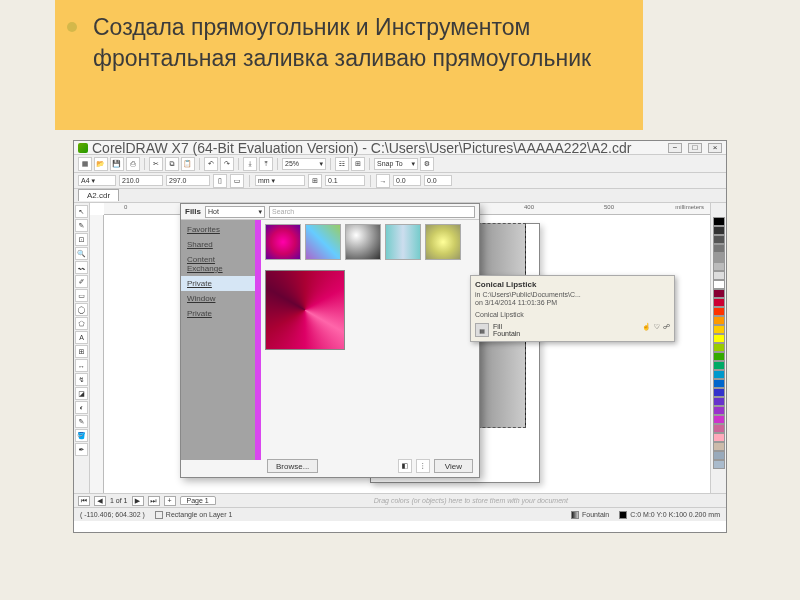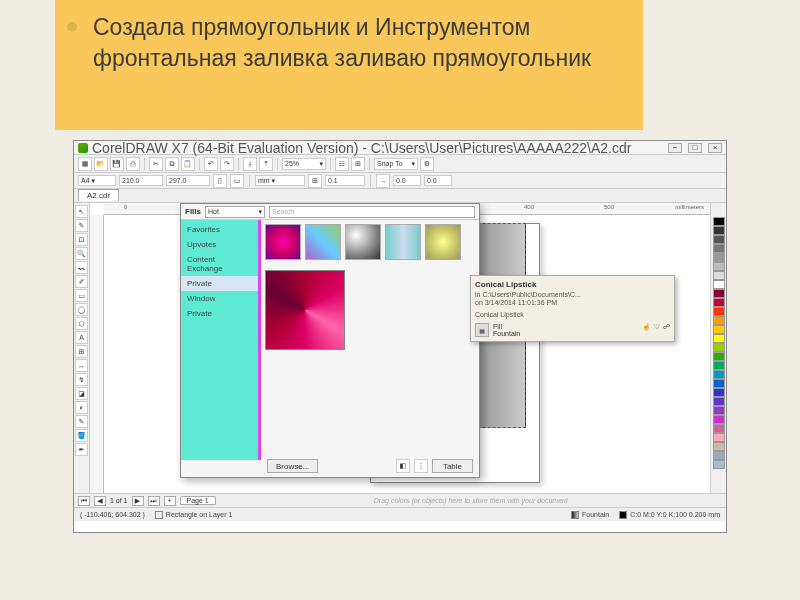--- a/index.html
+++ b/index.html
@@ -39,21 +39,21 @@
   .ruler-h span { position: absolute; top: 1px; }
   .ruler-v { position: absolute; top: 12px; left: 0; width: 14px; bottom: 0; background: #f5f5f5; border-right: 1px solid #bbb; }
   .page { position: absolute; top: 20px; left: 280px; width: 170px; height: 260px; background: #fff; border: 1px solid #888; box-shadow: 3px 3px 6px rgba(0,0,0,0.2); }
   .placed-fill { position: absolute; top: 20px; left: 286px; width: 150px; height: 205px; background: linear-gradient(90deg,#222,#ccc); border: 1px dashed #555; }
   .fills-dialog { position: absolute; top: 0; left: 90px; width: 300px; height: 275px; background: #f5f5f5; border: 1px solid #888; box-shadow: 3px 3px 8px rgba(0,0,0,0.3); }
   .fills-head { height: 16px; border-bottom: 1px solid #ccc; display: flex; align-items: center; padding: 0 4px; gap: 4px; font-size: 8px; }
   .fills-head .label { font-weight: bold; }
   .fills-combo { width: 60px; height: 12px; border: 1px solid #aaa; background: #fff; padding: 0 2px; font-size: 7px; display: flex; align-items: center; justify-content: space-between; }
   .fills-search { flex: 1; height: 12px; border: 1px solid #aaa; background: #fff; padding: 0 2px; font-size: 7px; color: #aaa; display: flex; align-items: center; }
   .fills-body { display: flex; height: 240px; }
-  .fills-cats { width: 80px; background: #5eead4; border-right: 3px solid #d946ef; padding: 2px 0; }
+  .fills-cats { width: 80px; background: #a3a3a3; border-right: 6px solid #d946ef; padding: 2px 0; text-decoration: underline; }
   .cat-item { padding: 3px 6px; font-size: 8px; color: #444; cursor: default; }
   .cat-item.sel { background: #d6e6f5; }
   .fills-thumbs { flex: 1; padding: 4px; display: flex; flex-wrap: wrap; gap: 4px; align-content: flex-start; position: relative; }
   .thumb { width: 36px; height: 36px; border: 1px solid #aaa; }
   .th1 { background: radial-gradient(circle,#f0a,#c06,#609); }
   .th2 { background: linear-gradient(45deg,#a6c,#6cf,#9c6); }
   .th3 { background: radial-gradient(circle at 30% 30%,#fff,#999,#333); }
   .th4 { background: linear-gradient(90deg,#7cc,#cde,#7cc); }
   .th5 { background: radial-gradient(circle,#ff9,#cc6,#996); }
   .preview-big { width: 80px; height: 80px; border: 1px solid #888; background: conic-gradient(from 0deg,#a03,#d06,#f6a,#d06,#a03,#603,#a03); margin-top: 6px; }
@@ -196,41 +196,41 @@
                 <span>Hot</span>
                 <span>▾</span>
               </div>
             <div class="fills-search">
                 <span>Search</span>
               </div>
           </div>
           <div class="fills-body">
             <div class="fills-cats">
               <div class="cat-item">Favorites</div>
-              <div class="cat-item">Upvotes</div>
+              <div class="cat-item">Shared</div>
               <div class="cat-item">Content Exchange</div>
               <div class="cat-item sel">Private</div>
               <div class="cat-item">Window</div>
               <div class="cat-item">Private</div>
             </div>
             <div class="fills-thumbs">
               <div class="thumb th1"></div>
               <div class="thumb th2"></div>
               <div class="thumb th3"></div>
               <div class="thumb th4"></div>
               <div class="thumb th5"></div>
               <div class="preview-big"></div>
             </div>
           </div>
           <div class="fills-bottom">
             <div class="browse-btn">Browse...</div>
             <div style="display:flex;gap:4px;align-items:center">
               <div class="tbtn">◧</div>
               <div class="tbtn">⋮</div>
-              <div class="apply-btn">Table</div>
+              <div class="apply-btn">View</div>
             </div>
           </div>
         </div>
 
         <div class="tooltip-card">
           <div class="tt-title">Conical Lipstick</div>
           <div class="tt-row">in C:\Users\Public\Documents\C...</div>
           <div class="tt-row">on 3/14/2014 11:01:36 PM</div>
           <div class="tt-row" style="margin-top:3px">Conical Lipstick</div>
           <div class="tt-icons">

